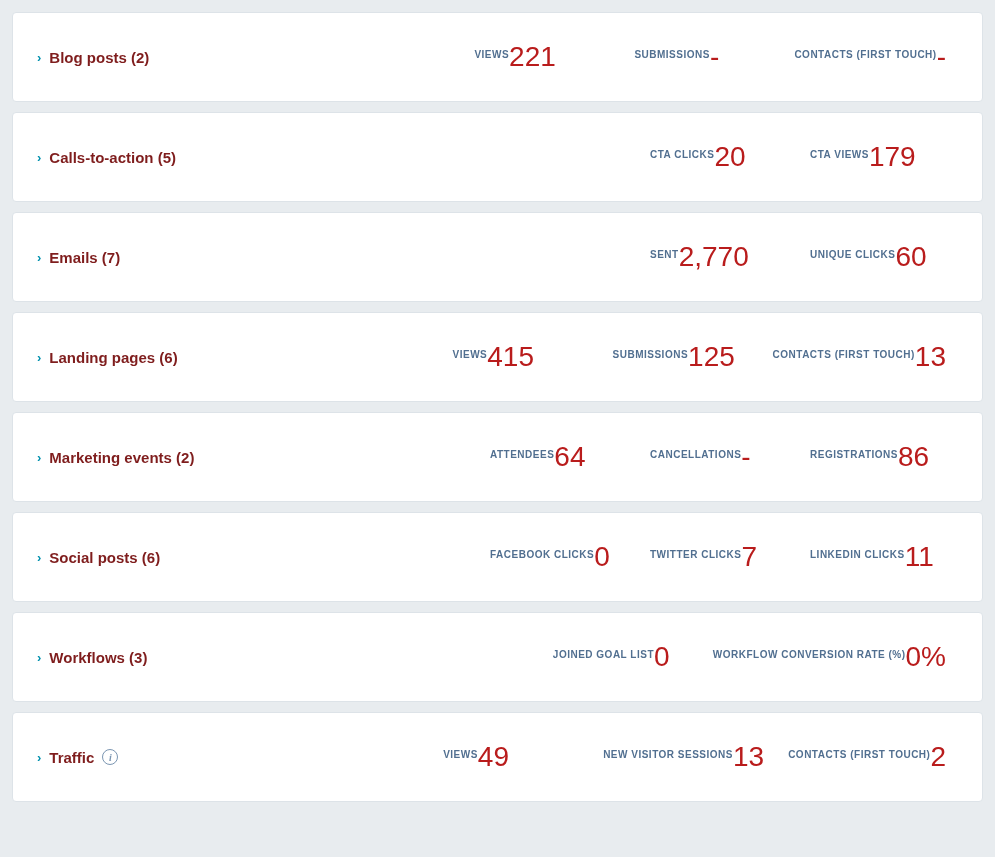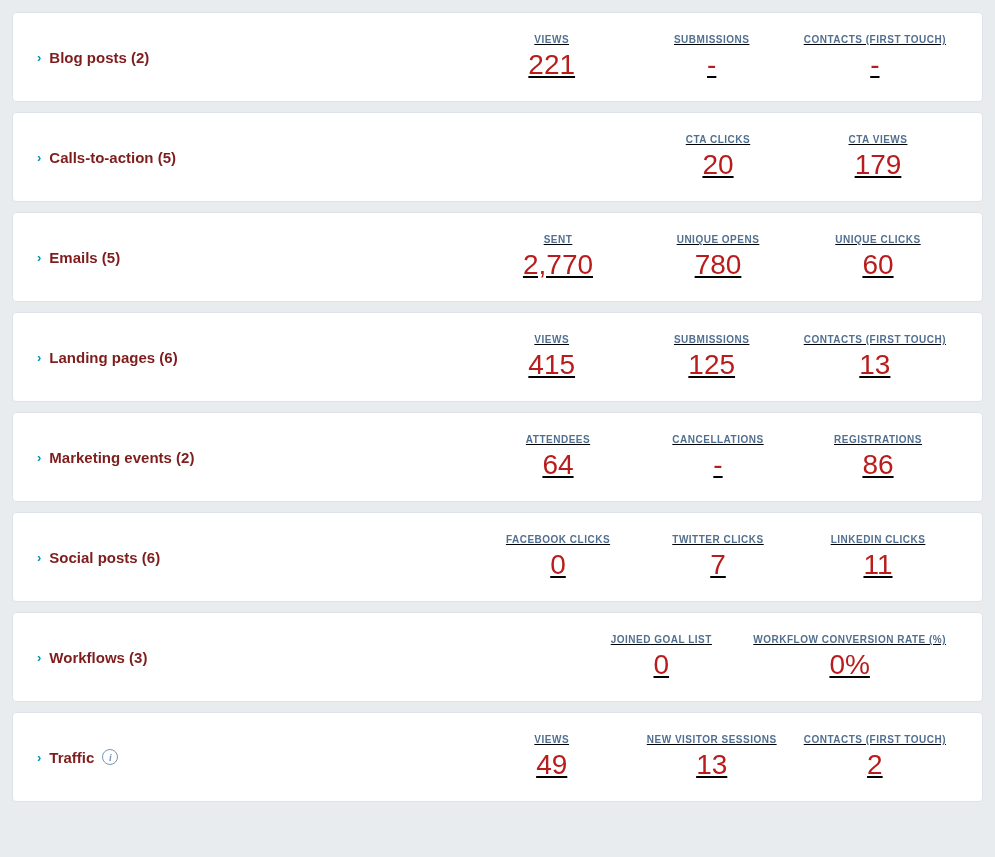--- a/index.html
+++ b/index.html
@@ -58,25 +58,24 @@
       font-weight: bold;
     }
     .metrics {
       display: flex;
       flex: 1;
       justify-content: flex-end;
       gap: 0;
     }
     .metric {
       display: flex;
-      flex-direction: column;
+      flex-direction: row;
       align-items: center;
       min-width: 160px;
       padding: 0 12px;
-      text-decoration: underline;
     }
     .metric-label {
       font-size: 10px;
       font-weight: 700;
       color: #516f90;
       letter-spacing: 0.5px;
       text-transform: uppercase;
       text-align: center;
       margin-bottom: 4px;
       line-height: 1.3;
@@ -124,30 +123,26 @@
         </div>
         <div class="metric">
           <div class="metric-label">CTA VIEWS</div>
           <div class="metric-value">179</div>
         </div>
       </div>
     </div>
     <div class="row-card">
       <div class="row-title">
         <span class="chevron">›</span>
-        <span class="row-label">Emails (5)</span>
+        <span class="row-label">Emails (7)</span>
       </div>
       <div class="metrics">
         <div class="metric">
           <div class="metric-label">SENT</div>
           <div class="metric-value">2,770</div>
-        </div>
-        <div class="metric">
-          <div class="metric-label">UNIQUE OPENS</div>
-          <div class="metric-value">780</div>
         </div>
         <div class="metric">
           <div class="metric-label">UNIQUE CLICKS</div>
           <div class="metric-value">60</div>
         </div>
       </div>
     </div>
     <div class="row-card">
       <div class="row-title">
         <span class="chevron">›</span>

